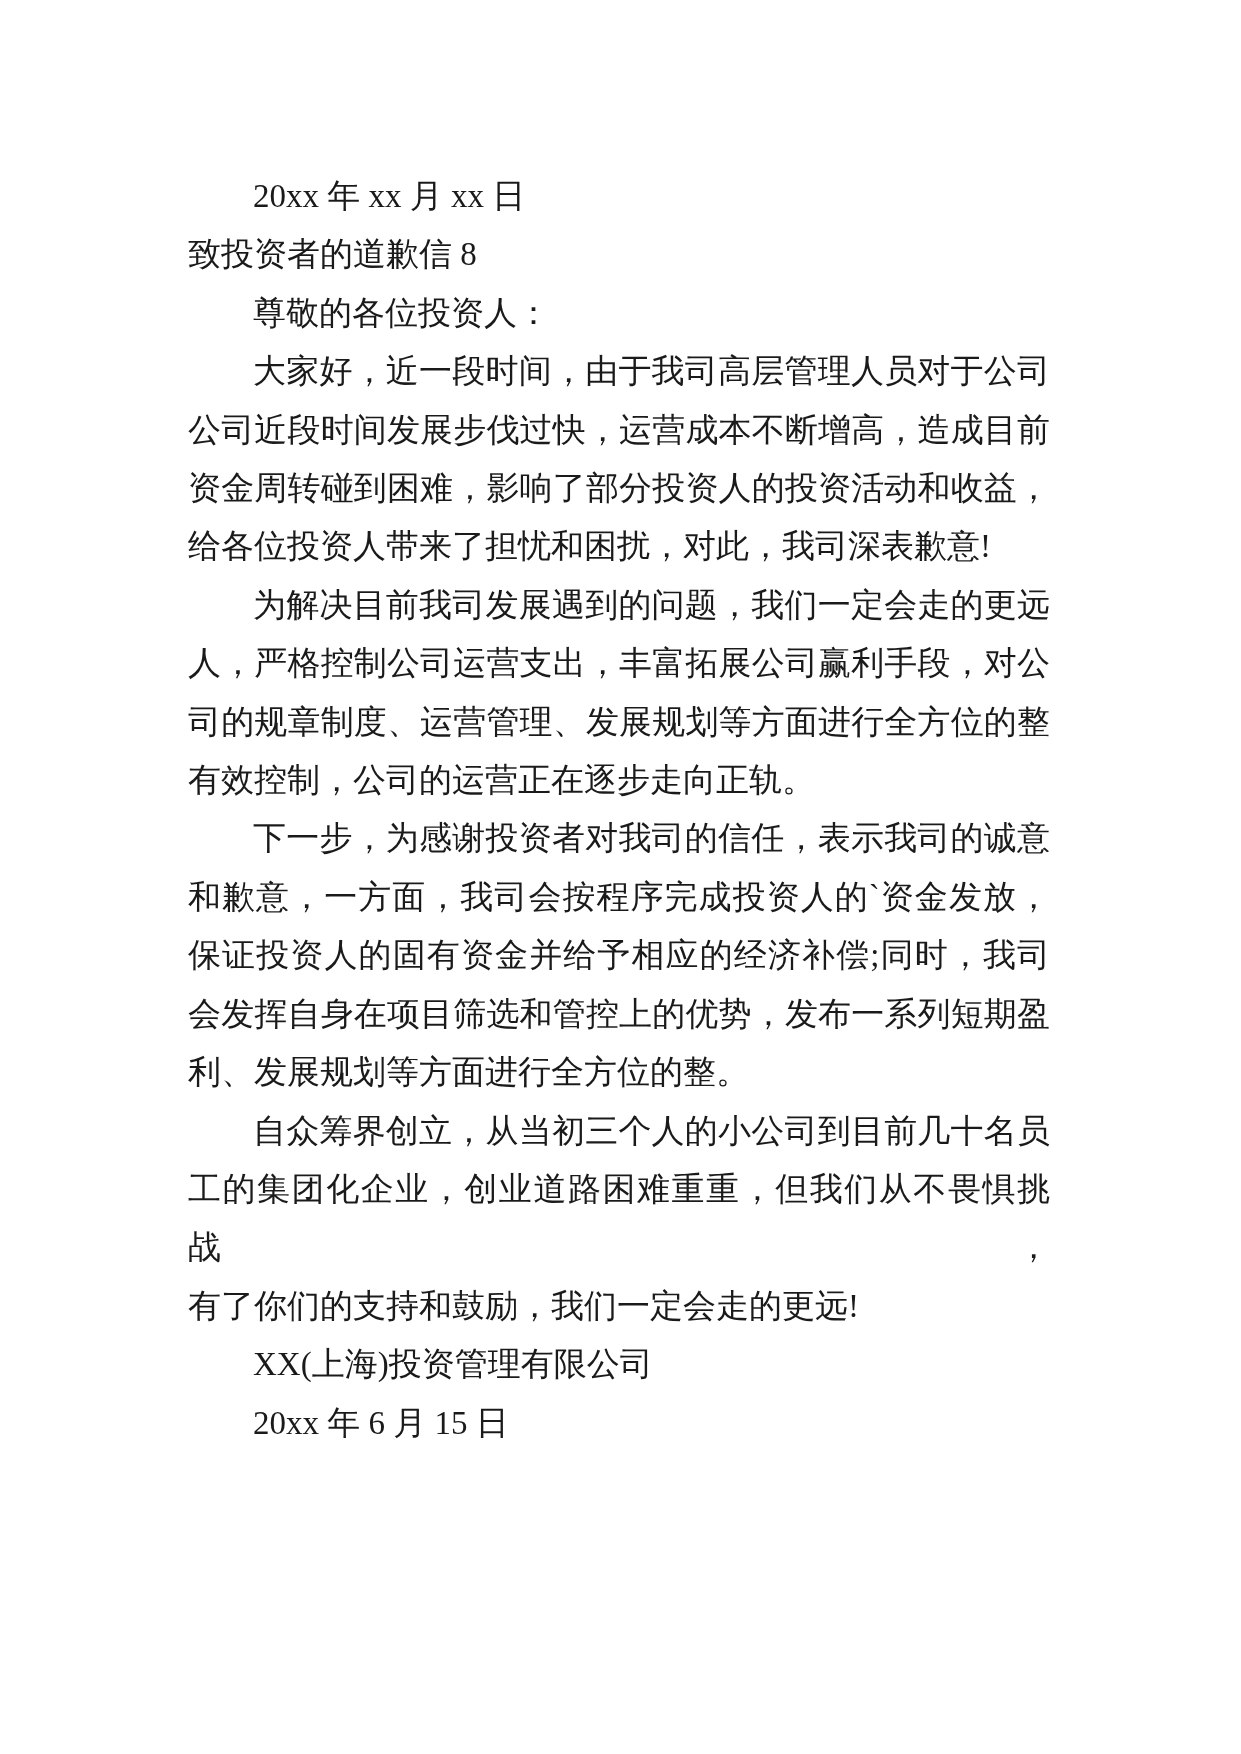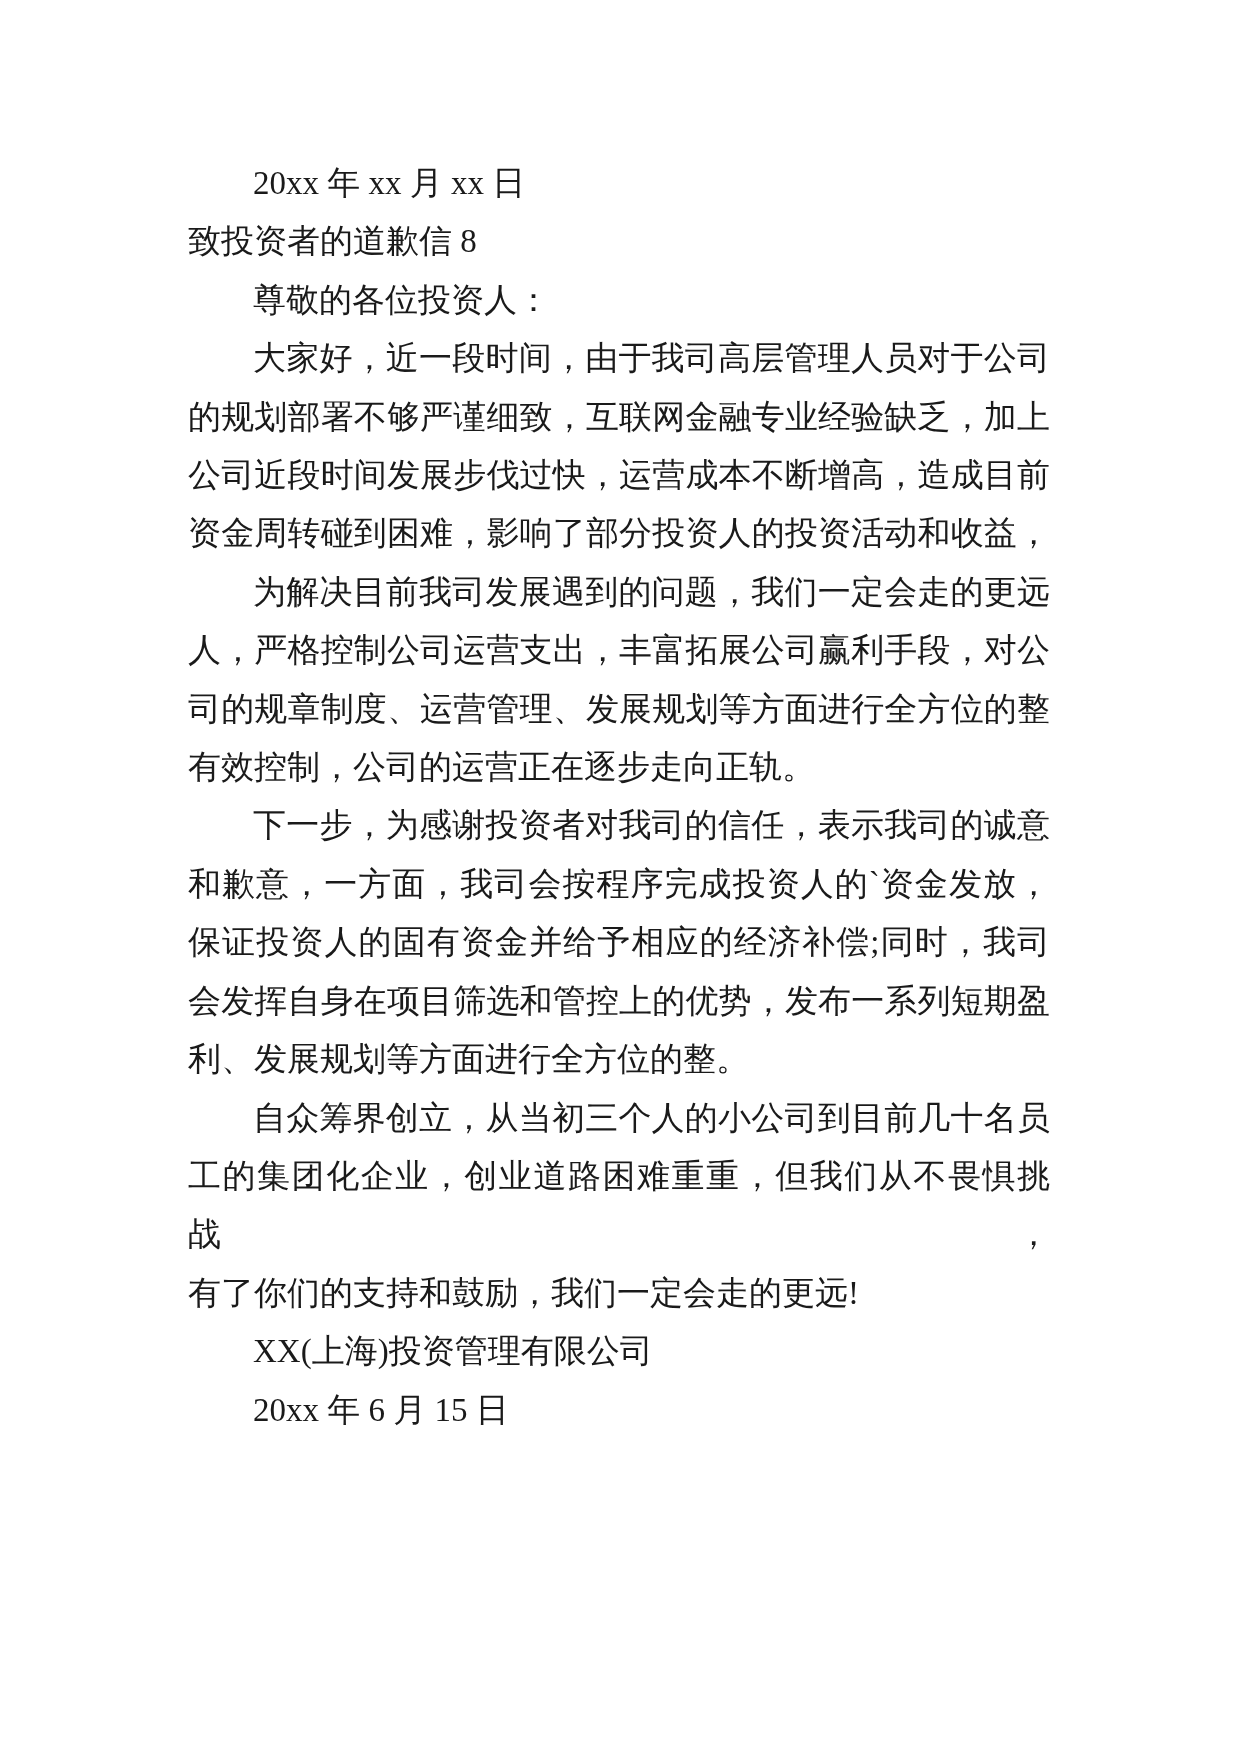--- a/index.html
+++ b/index.html
@@ -11,21 +11,21 @@
     position: relative;
     width: 1241px;
     height: 1754px;
     background: #ffffff;
     overflow: hidden;
     font-family: "Liberation Serif", "DejaVu Serif", serif;
   }
   .letter-body {
     position: absolute;
     left: 188px;
-    top: 154px;
+    top: 167px;
     width: 862px;
     font-size: 33px;
     line-height: 58.4px;
     color: #1a1a1a;
   }
   .text-line {
     width: 100%;
     text-align: left;
   }
   .text-line.justify {
@@ -38,23 +38,23 @@
 </style>
 </head>
 <body>
 
 <div class="page" style="background: rgb(255, 255, 255);">
   <div class="letter-body" id="letter-body" style="color: rgb(26, 26, 26);">
       <div class="text-line indent">20xx 年 xx 月 xx 日</div>
       <div class="text-line">致投资者的道歉信 8</div>
       <div class="text-line indent">尊敬的各位投资人：</div>
       <div class="text-line indent justify">大家好，近一段时间，由于我司高层管理人员对于公司</div>
-      <div class="text-line justify">的规划部署不够严谨细致，互联网金融专业经验缺乏，加上</div>
       <div class="text-line justify">公司近段时间发展步伐过快，运营成本不断增高，造成目前</div>
       <div class="text-line justify">资金周转碰到困难，影响了部分投资人的投资活动和收益，</div>
+      <div class="text-line">给各位投资人带来了担忧和困扰，对此，我司深表歉意!</div>
       <div class="text-line indent justify">为解决目前我司发展遇到的问题，我们一定会走的更远</div>
       <div class="text-line justify">人，严格控制公司运营支出，丰富拓展公司赢利手段，对公</div>
       <div class="text-line justify">司的规章制度、运营管理、发展规划等方面进行全方位的整</div>
       <div class="text-line">有效控制，公司的运营正在逐步走向正轨。</div>
       <div class="text-line indent justify">下一步，为感谢投资者对我司的信任，表示我司的诚意</div>
       <div class="text-line justify">和歉意，一方面，我司会按程序完成投资人的`资金发放，</div>
       <div class="text-line justify">保证投资人的固有资金并给予相应的经济补偿;同时，我司</div>
       <div class="text-line justify">会发挥自身在项目筛选和管控上的优势，发布一系列短期盈</div>
       <div class="text-line">利、发展规划等方面进行全方位的整。</div>
       <div class="text-line indent justify">自众筹界创立，从当初三个人的小公司到目前几十名员</div>

